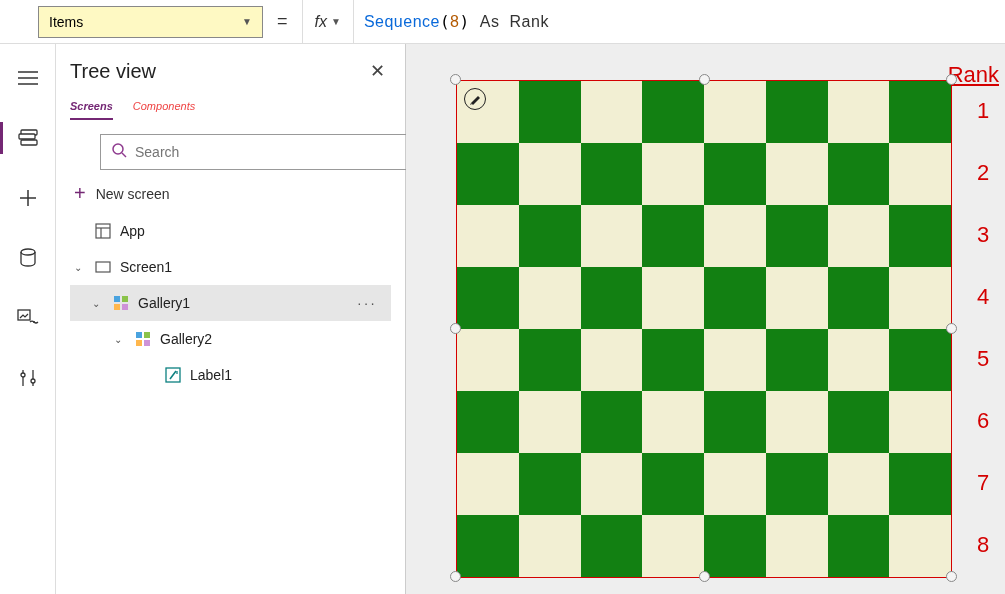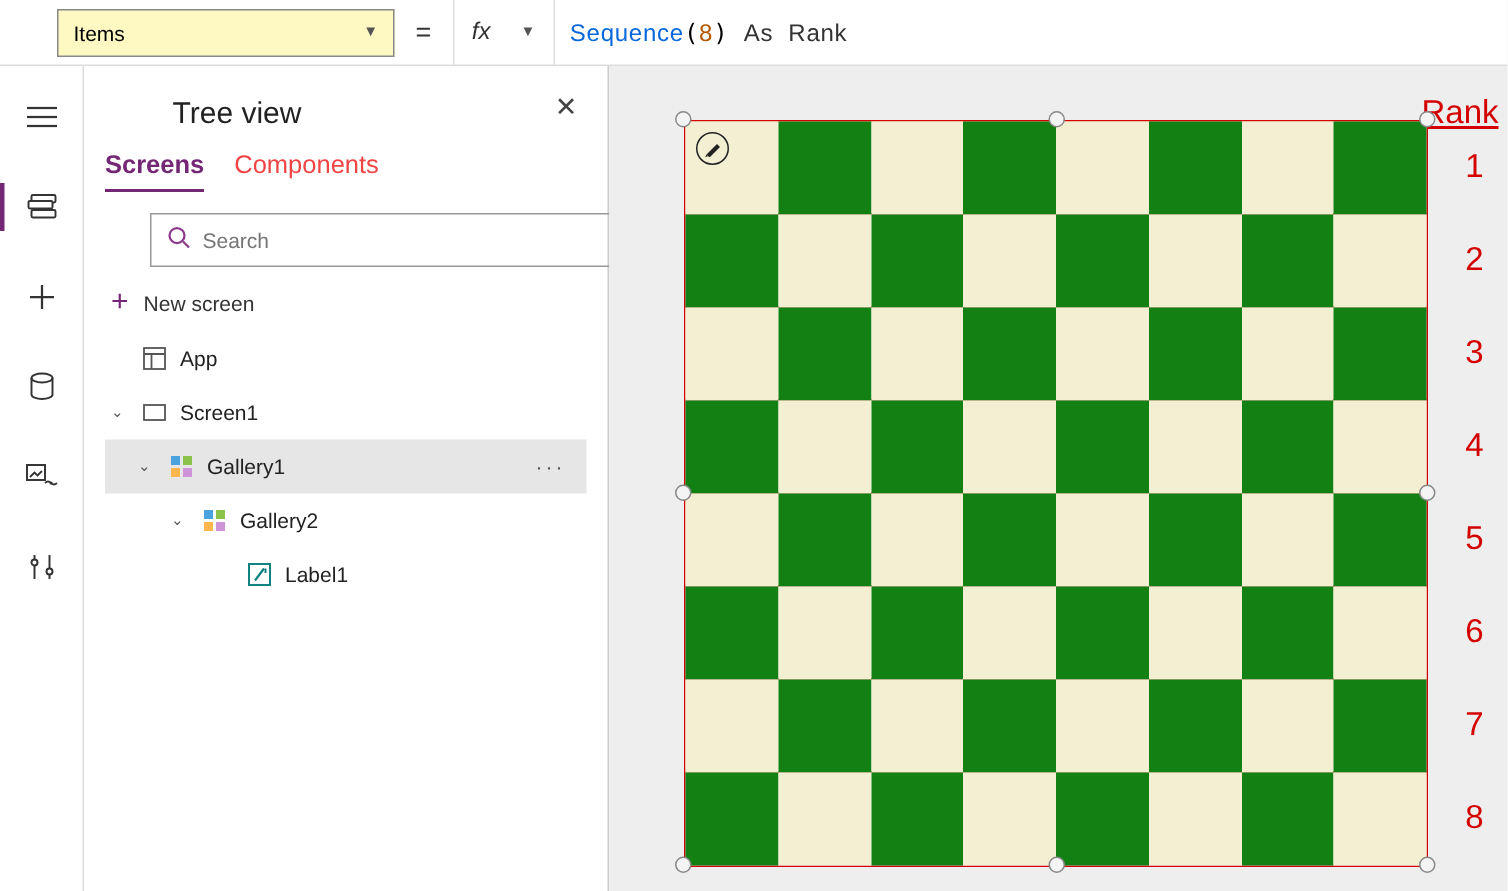--- a/index.html
+++ b/index.html
@@ -2,40 +2,40 @@
 <html><head>
 <meta charset="utf-8">
 <style>
   * { box-sizing: border-box; margin: 0; padding: 0; font-family: "Segoe UI", -apple-system, sans-serif; }
   html, body { width: 1005px; height: 594px; overflow: hidden; background: #fff; }
 
   
   .formula-bar { display: flex; align-items: center; height: 44px; border-bottom: 1px solid #ddd; }
   .prop-select { display: flex; align-items: center; justify-content: space-between; width: 225px; height: 32px; margin-left: 38px; border: 1px solid #888; padding: 0 10px; font-size: 14px; background: #fef9c3; cursor: pointer; }
   .equals { margin: 0 14px; font-size: 18px; color: #333; }
-  .fx-btn { display: flex; align-items: center; height: 44px; padding: 0 12px; font-size: 16px; font-style: italic; color: #333; cursor: pointer; border-left: 1px solid #ddd; border-right: 1px solid #ddd; gap: 16px; }
+  .fx-btn { display: flex; align-items: center; height: 44px; padding: 0 12px; font-size: 16px; font-style: italic; color: #333; cursor: pointer; border-left: 1px solid #ddd; border-right: 1px solid #ddd; }
   .fx-btn .chev { font-style: normal; font-size: 10px; margin-left: 4px; color: #555; }
   .formula-text { padding-left: 10px; font-family: Consolas, monospace; font-size: 16px; letter-spacing: 0.5px; }
   .tok-fn { color: #0969da; }
   .tok-num { color: #b35900; }
   .tok-kw { color: #333; }
 
   
   .main { display: flex; height: 550px; }
   .rail { width: 55px; display: flex; flex-direction: column; align-items: center; gap: 20px; padding-top: 14px; }
   .rail-item { width: 40px; height: 40px; display: flex; align-items: center; justify-content: center; color: #333; cursor: pointer; }
   .rail-item.selected { position: relative; }
   .rail-item.selected::before { content: ''; position: absolute; left: -8px; top: 4px; bottom: 4px; width: 3px; background: #742774; }
 
   
   .panel { width: 351px; border-left: 1px solid #ddd; border-right: 1px solid #ccc; padding: 10px 14px 0 14px; position: relative; }
-  .panel-header { display: flex; align-items: flex-end; justify-content: space-between; margin-left: 45px; }
+  .panel-header { display: flex; align-items: center; justify-content: space-between; }
   .panel-title { font-size: 20px; font-weight: 400; color: #222; }
   .close-x { font-size: 18px; color: #444; cursor: pointer; padding: 6px; }
-  .tabs { display: flex; gap: 20px; margin-top: 12px; font-size: 17px; }
+  .tabs { display: flex; gap: 20px; margin-top: 12px; font-size: 11px; font-style: italic; }
   .tab { padding-bottom: 6px; cursor: pointer; color: #ef4444; }
   .tab.active { color: #742774; font-weight: 600; border-bottom: 2px solid #742774; }
   .search-box { display: flex; align-items: center; gap: 8px; width: 100%; height: 36px; border: 1px solid #999; margin-top: 14px; padding: 0 10px; margin-left: 30px; }
   .search-box input { border: none; outline: none; flex: 1; font-size: 14px; background: transparent; }
   .new-screen { display: flex; align-items: center; gap: 10px; margin: 12px 0 8px 4px; font-size: 14px; color: #333; cursor: pointer; }
   .plus-purple { color: #742774; font-size: 20px; font-weight: 300; }
   .tree { margin-top: 4px; }
   .tree-row { display: flex; align-items: center; height: 36px; font-size: 14px; color: #222; cursor: pointer; }
   .tree-row.selected { background: #e6e6e6; }
   .tree-row .more { margin-left: auto; margin-right: 14px; color: #555; letter-spacing: 2px; }

